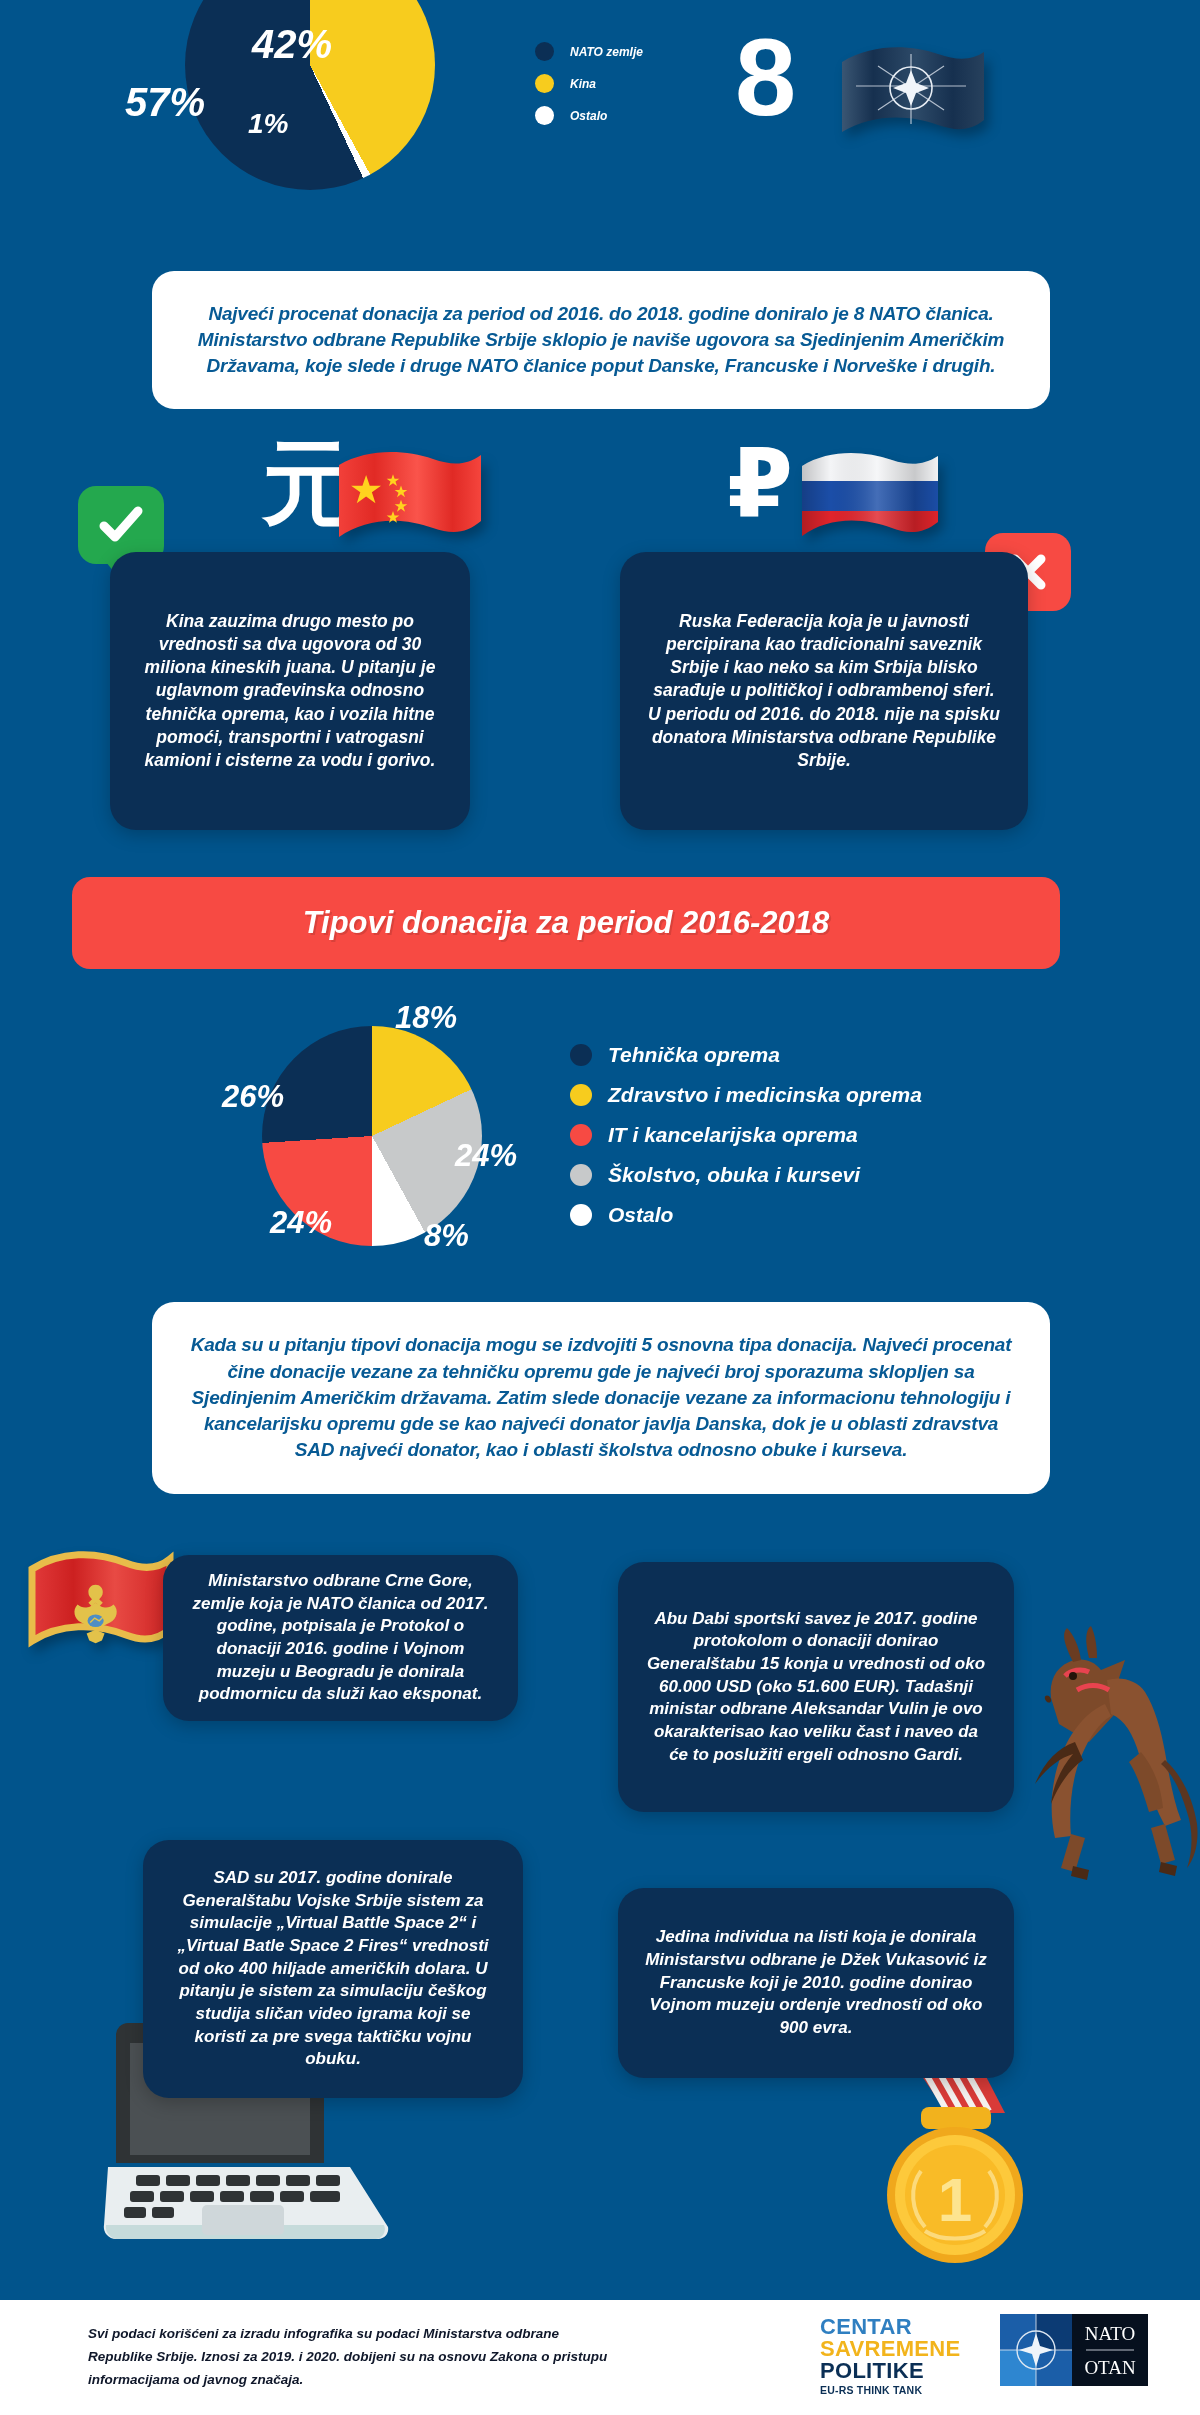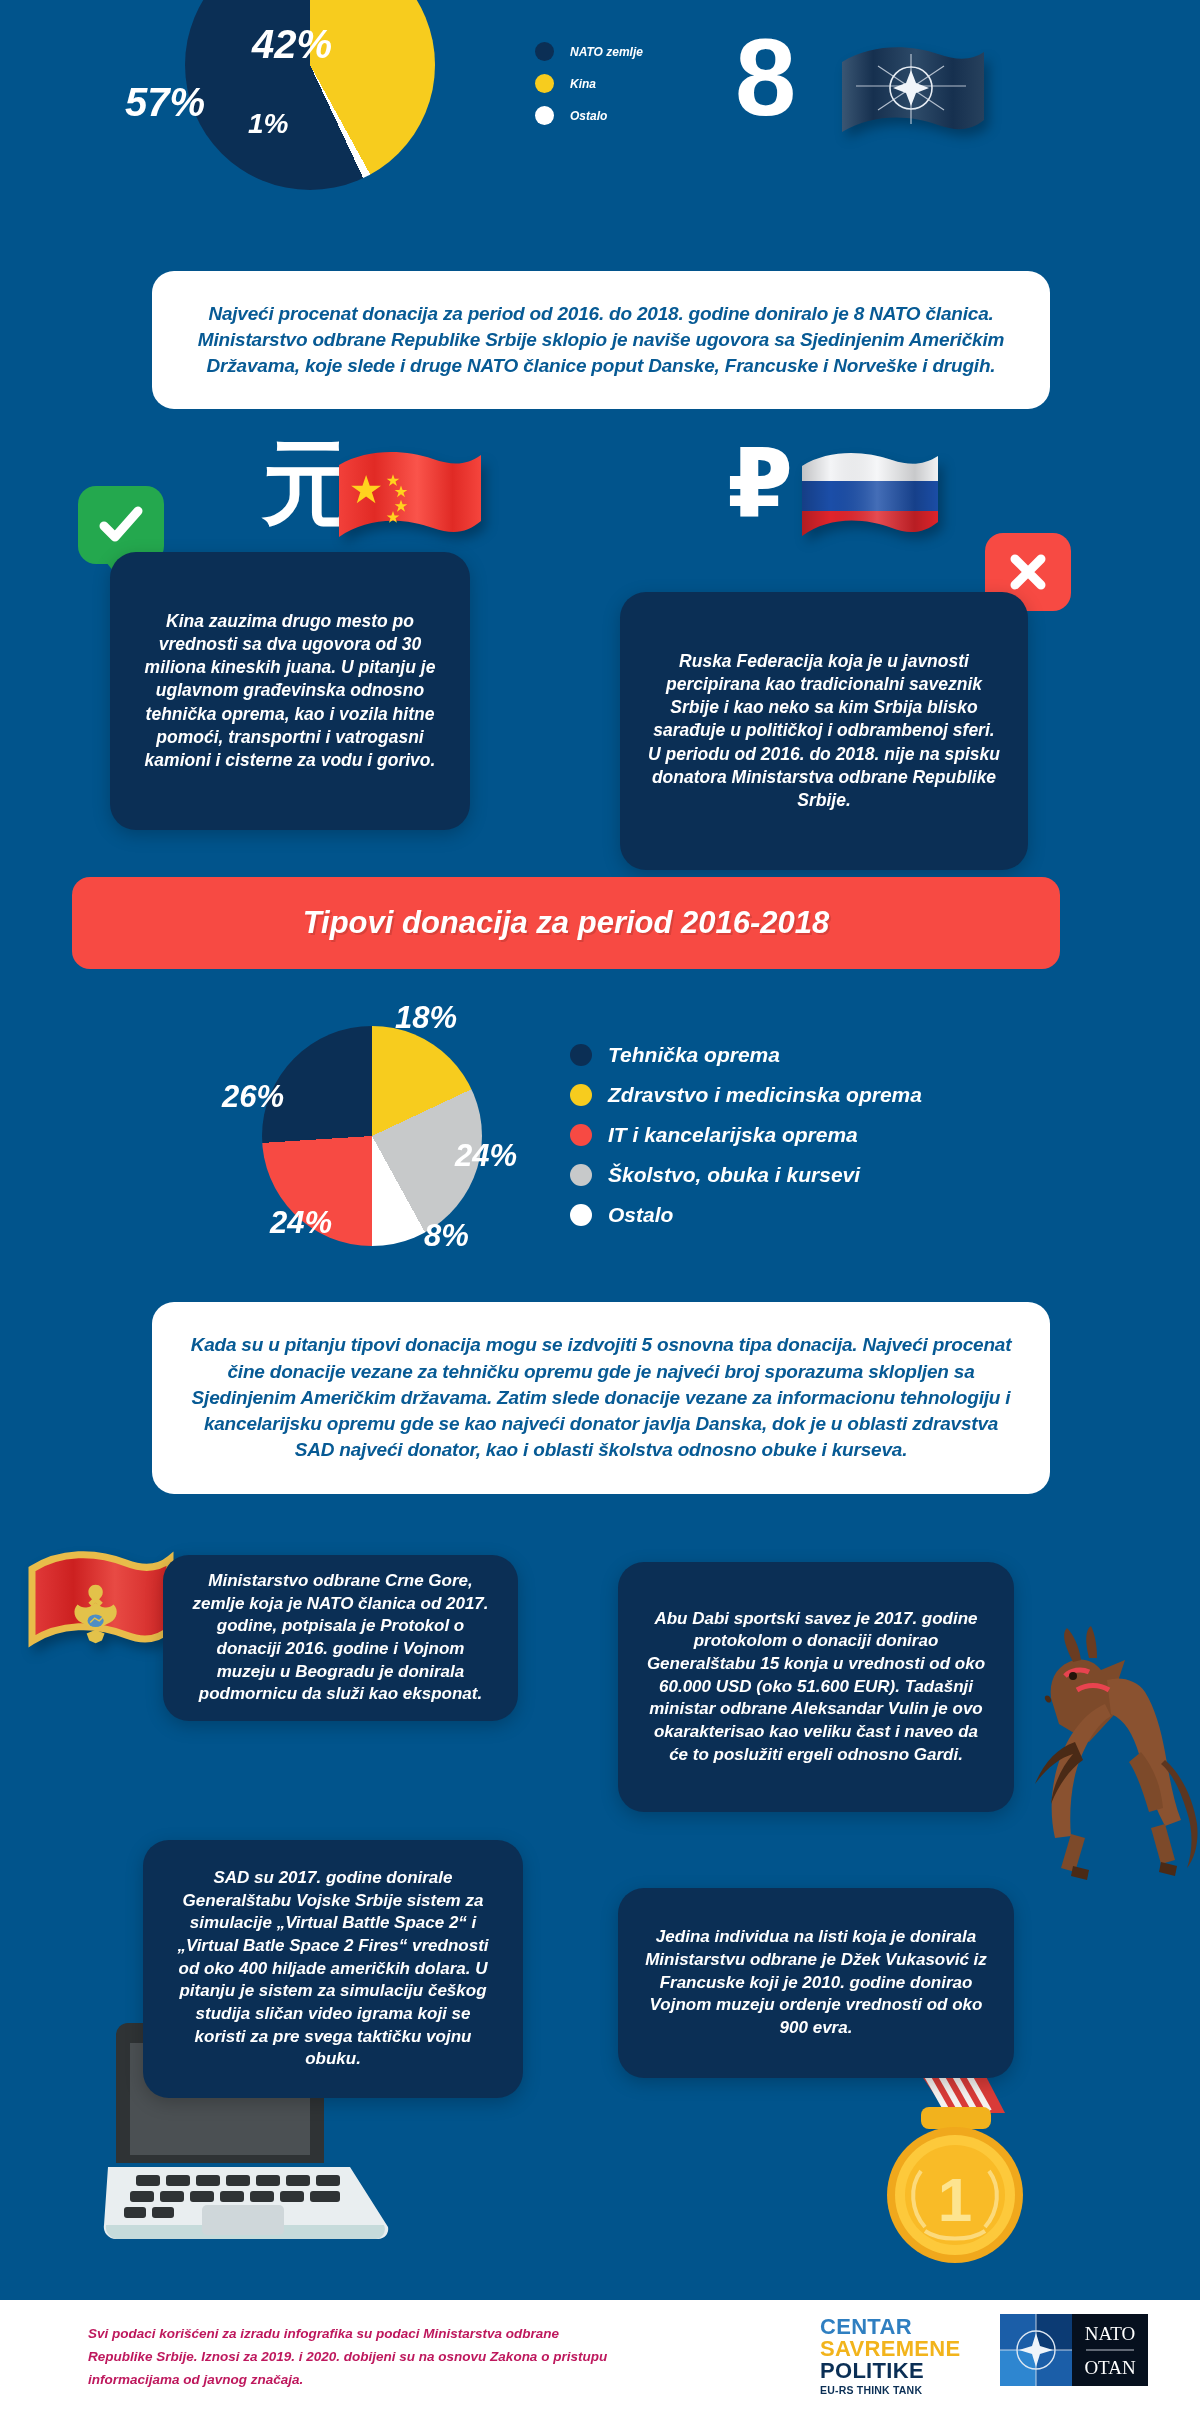--- a/index.html
+++ b/index.html
@@ -137,21 +137,21 @@
   #legend2 .dot { width: 22px; height: 22px; }
   #legend2 .txt { font-size: 21px; }
 
   
   .footer {
     position: absolute; left: 0; top: 2300px; width: 1200px; height: 115px;
     background: #ffffff;
   }
   .footer-note {
     position: absolute; left: 88px; top: 22px; width: 520px;
-    color: #be185d; font-style: italic; font-weight: bold;
+    color: #0f172a; font-style: italic; font-weight: bold;
     font-size: 13.5px; line-height: 1.72;
   }
   .csp { position: absolute; left: 820px; top: 16px; line-height: 1.0; }
   .csp div { font-weight: bold; font-size: 22px; letter-spacing: .3px; font-family:"Liberation Sans",sans-serif; }
   .csp .c1 { color:#2f7fc1; }
   .csp .c2 { color:#f2b41c; }
   .csp .c3 { color:#0b2f55; }
   .csp .c4 { color:#0b2f55; font-size: 10.5px; font-weight:bold; letter-spacing:.2px; margin-top:3px;}
   .natolg { position: absolute; left: 1000px; top: 14px; width: 148px; height: 72px; }
 </style>
@@ -261,21 +261,21 @@
   <div class="badge" style="left:985px; top:533px; background:#f74a43; color:#f74a43;">
     <svg width="42" height="42" viewBox="0 0 42 42">
       <path d="M8,8 L34,34 M34,8 L8,34" stroke="#fff" stroke-width="9" stroke-linecap="round"></path>
     </svg>
   </div>
 
   <div class="navy-card" style="left:110px; top:552px; width:360px; height:278px;">
     <p style="font-size:17.5px;">Kina zauzima drugo mesto po vrednosti sa dva ugovora od 30 miliona kineskih juana. U pitanju je uglavnom građevinska odnosno tehnička oprema, kao i vozila hitne pomoći, transportni i vatrogasni kamioni i cisterne za vodu i gorivo.</p>
   </div>
 
-  <div class="navy-card" style="left:620px; top:552px; width:408px; height:278px;margin-top:40px;">
+  <div class="navy-card" style="left:620px; top:552px; width:408px; height:278px;">
     <p style="font-size:17.5px;">Ruska Federacija koja je u javnosti percipirana kao tradicionalni saveznik Srbije i kao neko sa kim Srbija blisko sarađuje u političkoj i odbrambenoj sferi. U periodu od 2016. do 2018. nije na spisku donatora Ministarstva odbrane Republike Srbije.</p>
   </div>
 
   <div class="banner">
     <span>Tipovi donacija za period 2016-2018</span>
   </div>
 
   <div class="pie2"></div>
   <div class="lbl2 p18">18%</div>
   <div class="lbl2 p26">26%</div>

